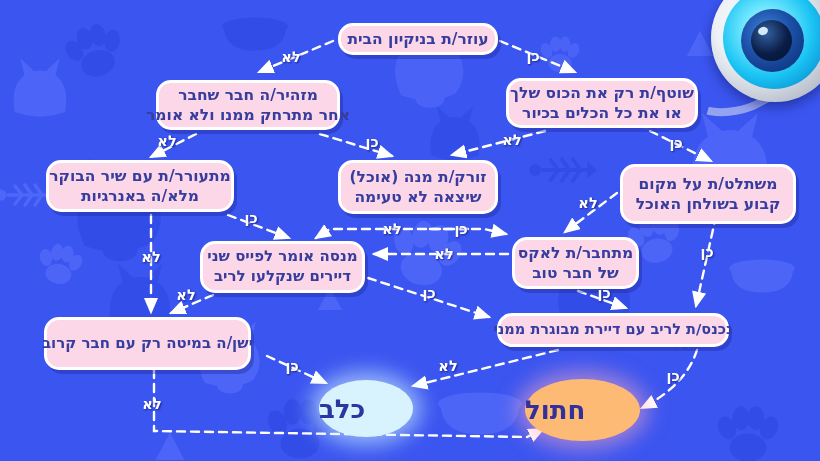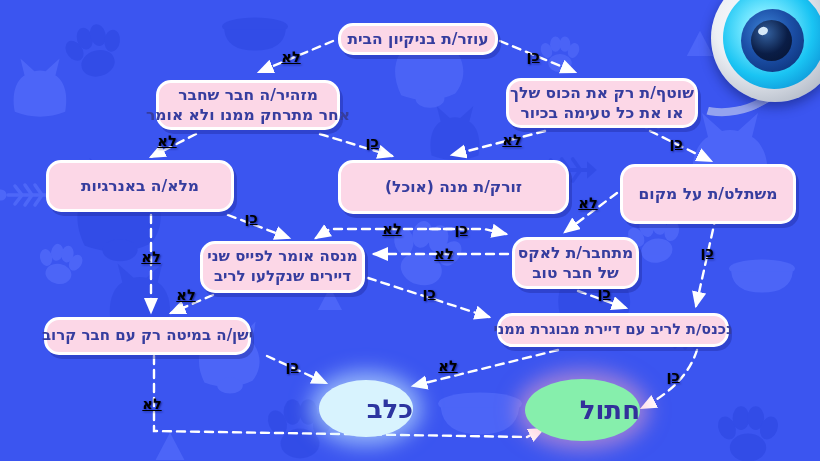--- a/index.html
+++ b/index.html
@@ -16,30 +16,29 @@
     position:absolute;z-index:4;box-sizing:border-box;
     background:#fcd7e7;border:3px solid #ffffff;border-radius:15px;
     display:flex;flex-direction:column;align-items:center;justify-content:center;
     text-align:center;color:#363d9e;font-weight:bold;font-size:15.5px;line-height:1.32;
     box-shadow:3px 4px 0 rgba(28,40,150,.38);
     direction:rtl;padding:2px 5px;
   }
   .qbox .ln{white-space:nowrap;}
   .oval{
     position:absolute;z-index:4;border-radius:50%;
-    display:flex;align-items:center;justify-content:flex-start;
+    display:flex;align-items:center;justify-content:flex-end;
     font-weight:bold;font-size:26px;color:#2d35a0;direction:rtl;
   }
   .oval.dog{background:#d8f3fe;box-shadow:0 0 20px 9px rgba(205,240,255,.6);}
-  .oval.cat{background:#86efac;box-shadow:0 0 20px 9px rgba(255,170,195,.5);color:#32309a;}
+  .oval.cat{background:#fdba74;box-shadow:0 0 20px 9px rgba(255,170,195,.5);color:#32309a;}
   .elabel{
     position:absolute;z-index:5;transform:translate(-50%,-50%);
-    color:#000000;font-weight:bold;font-size:14.5px;direction:rtl;
+    color:#ffffff;font-weight:bold;font-size:14.5px;direction:rtl;
     text-shadow:1px 1px 2px rgba(18,28,130,.85);
-    text-decoration:underline;
   }
   .logo-part{position:absolute;border-radius:50%;}
   .logo-swoosh{
     position:absolute;left:664px;top:0px;width:130px;height:96px;border-radius:50%;
     border:8px solid transparent;border-bottom-color:rgba(222,228,238,.55);
     transform:rotate(-28deg);z-index:6;
   }
   .logo-outer{left:711px;top:-26px;width:128px;height:128px;z-index:7;
     background:radial-gradient(circle at 38% 40%,#ffffff 0%,#edf0f5 40%,#bac1cd 74%,#8d95a5 100%);
     box-shadow:0 5px 12px rgba(8,18,80,.45);}
@@ -147,40 +146,43 @@
 
   <div class="qbox" style="left:338px;top:23px;width:160px;height:32px;">
     <div class="ln">עוזר/ת בניקיון הבית</div>
   </div>
   <div class="qbox" style="left:156px;top:80px;width:184px;height:50px;">
     <div class="ln">מזהיר/ה חבר שחבר</div>
     <div class="ln">אחר מתרחק ממנו ולא אומר</div>
   </div>
   <div class="qbox" style="left:506px;top:78px;width:192px;height:50px;">
     <div class="ln">שוטף/ת רק את הכוס שלך</div>
-    <div class="ln">או את כל טעימה בכיור</div>
+    <div class="ln">או את כל הכלים בכיור</div>
   </div>
   <div class="qbox" style="left:46px;top:160px;width:188px;height:52px;">
+    <div class="ln">מתעורר/ת עם שיר הבוקר</div>
     <div class="ln">מלא/ה באנרגיות</div>
   </div>
-  <div class="qbox" style="left:338px;top:160px;width:231px;height:54px;">
+  <div class="qbox" style="left:338px;top:160px;width:160px;height:54px;">
     <div class="ln">זורק/ת מנה (אוכל)</div>
+    <div class="ln">שיצאה לא טעימה</div>
   </div>
   <div class="qbox" style="left:620px;top:164px;width:176px;height:60px;">
     <div class="ln">משתלט/ת על מקום</div>
+    <div class="ln">קבוע בשולחן האוכל</div>
   </div>
   <div class="qbox" style="left:512px;top:237px;width:127px;height:52px;">
     <div class="ln">מתחבר/ת לאקס</div>
     <div class="ln">של חבר טוב</div>
   </div>
   <div class="qbox" style="left:200px;top:241px;width:165px;height:52px;font-size:15px;">
     <div class="ln">מנסה אומר לפייס שני</div>
     <div class="ln">דיירים שנקלעו לריב</div>
   </div>
-  <div class="qbox" style="left:44px;top:317px;width:207px;height:38px;font-size:15px;">
+  <div class="qbox" style="left:44px;top:317px;width:207px;height:53px;font-size:15px;">
     <div class="ln">ישן/ה במיטה רק עם חבר קרוב</div>
   </div>
   <div class="qbox" style="left:497px;top:313px;width:232px;height:34px;font-size:14.5px;text-align:right;">
     <div class="ln">נכנס/ת לריב עם דיירת מבוגרת ממני</div>
   </div>
 
   <div class="oval dog" style="left:319px;top:380px;width:94px;height:57px;">
     <span>כלב</span>
   </div>
   <div class="oval cat" style="left:525px;top:379px;width:115px;height:62px;">

